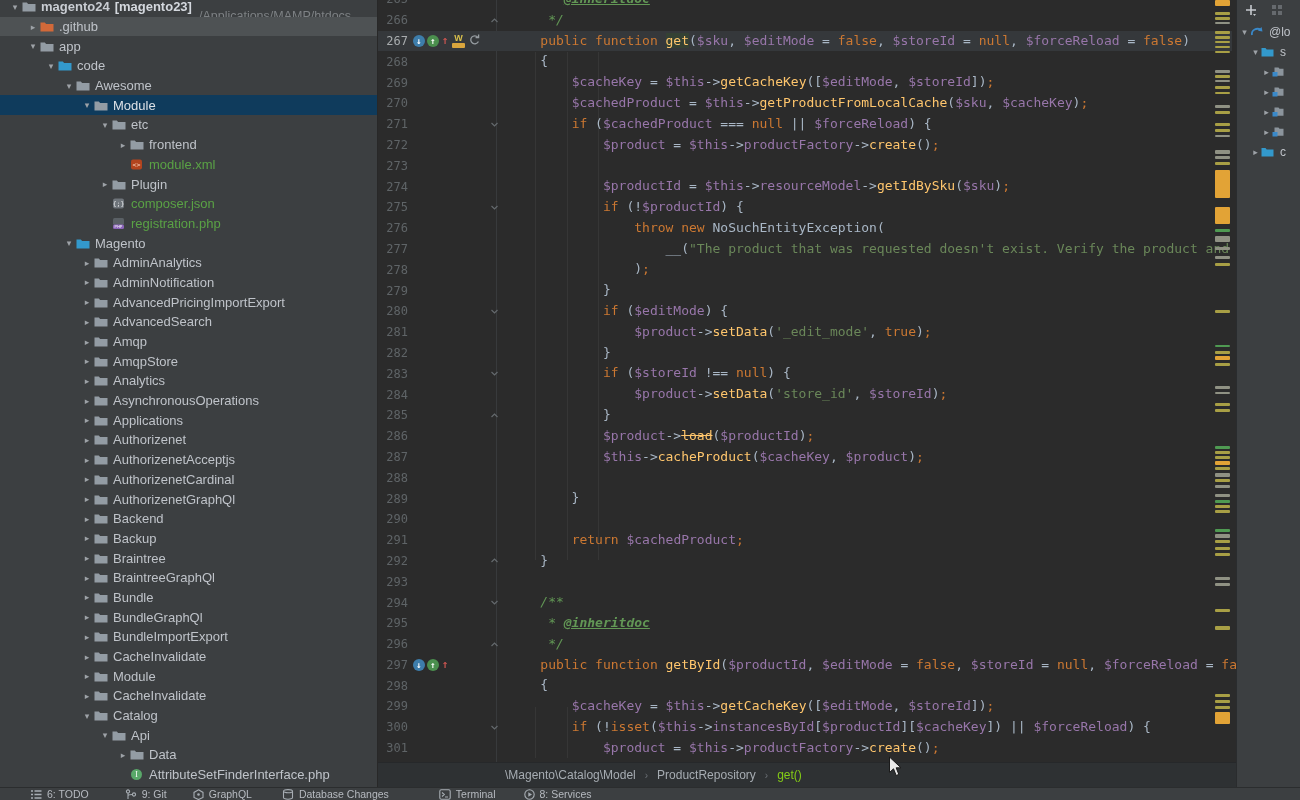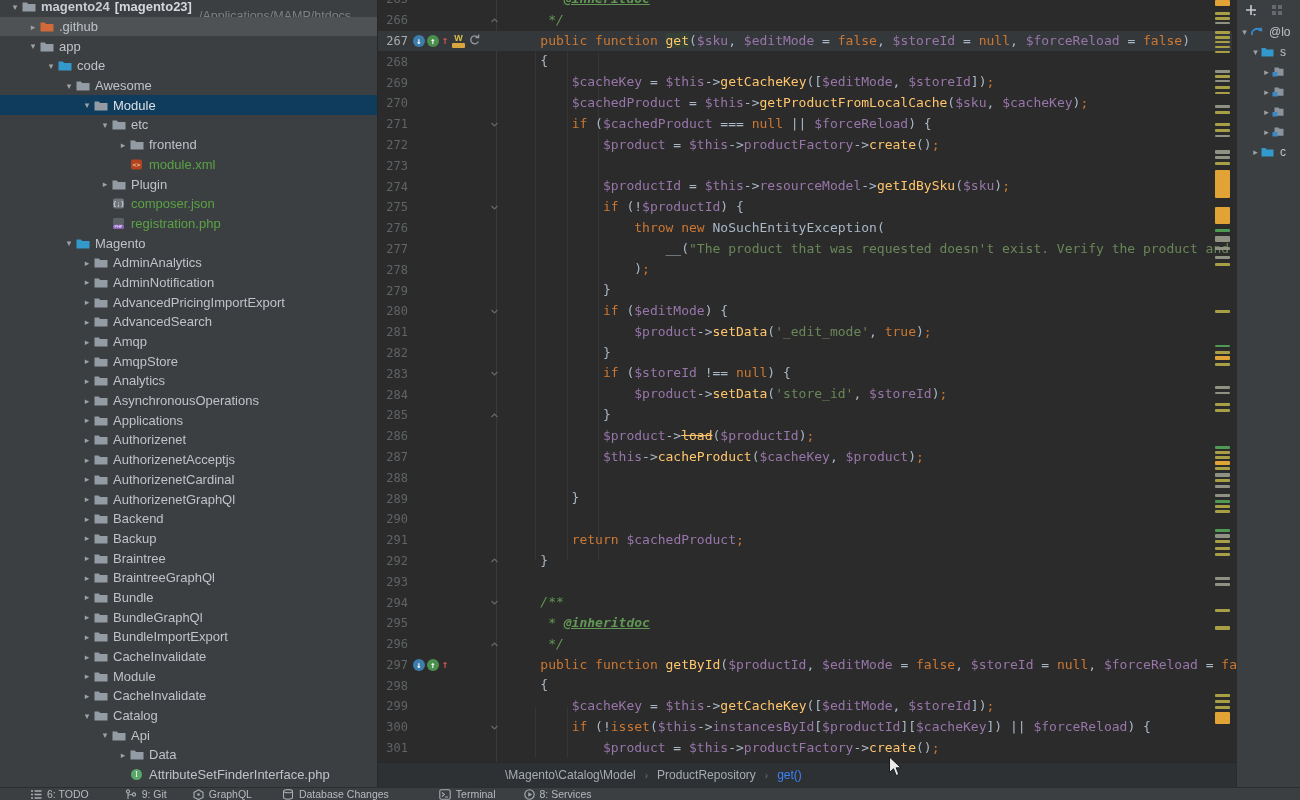--- a/index.html
+++ b/index.html
@@ -68,21 +68,21 @@
   #rp-toolbar{height:22px;display:flex;align-items:center;gap:14px;padding-left:8px;}
   .rrow{height:20px;display:flex;align-items:center;font-size:12px;color:#bfc3c9;white-space:nowrap;}
   .rrow .arw{width:11px;}
   .rlabel{padding-left:3px;}
 
   
   #breadcrumbs{position:absolute;left:378px;top:762px;width:858px;height:25px;background:#2e3133;
     border-top:1px solid #26282a;box-sizing:border-box;display:flex;align-items:center;
     font-size:12px;color:#a6acb2;padding-left:127px;}
   .crumb{cursor:default;}
-  .crumb:last-child{color:#3b82f6;}
+  .crumb:last-child{color:#84cc16;}
   .csep{color:#6b7075;margin:0 9px;font-size:10px;}
 
   
   #status-bar{position:absolute;left:0;top:787px;width:1300px;height:13px;background:#3c3f41;
     border-top:1px solid #2b2d2e;box-sizing:border-box;display:flex;align-items:center;
     font-size:10.5px;color:#b6bac0;}
   .sitem{display:flex;align-items:center;gap:5px;}
   .sitem svg{display:block;}
 
   #cursor{position:absolute;left:888px;top:756px;z-index:50;}

